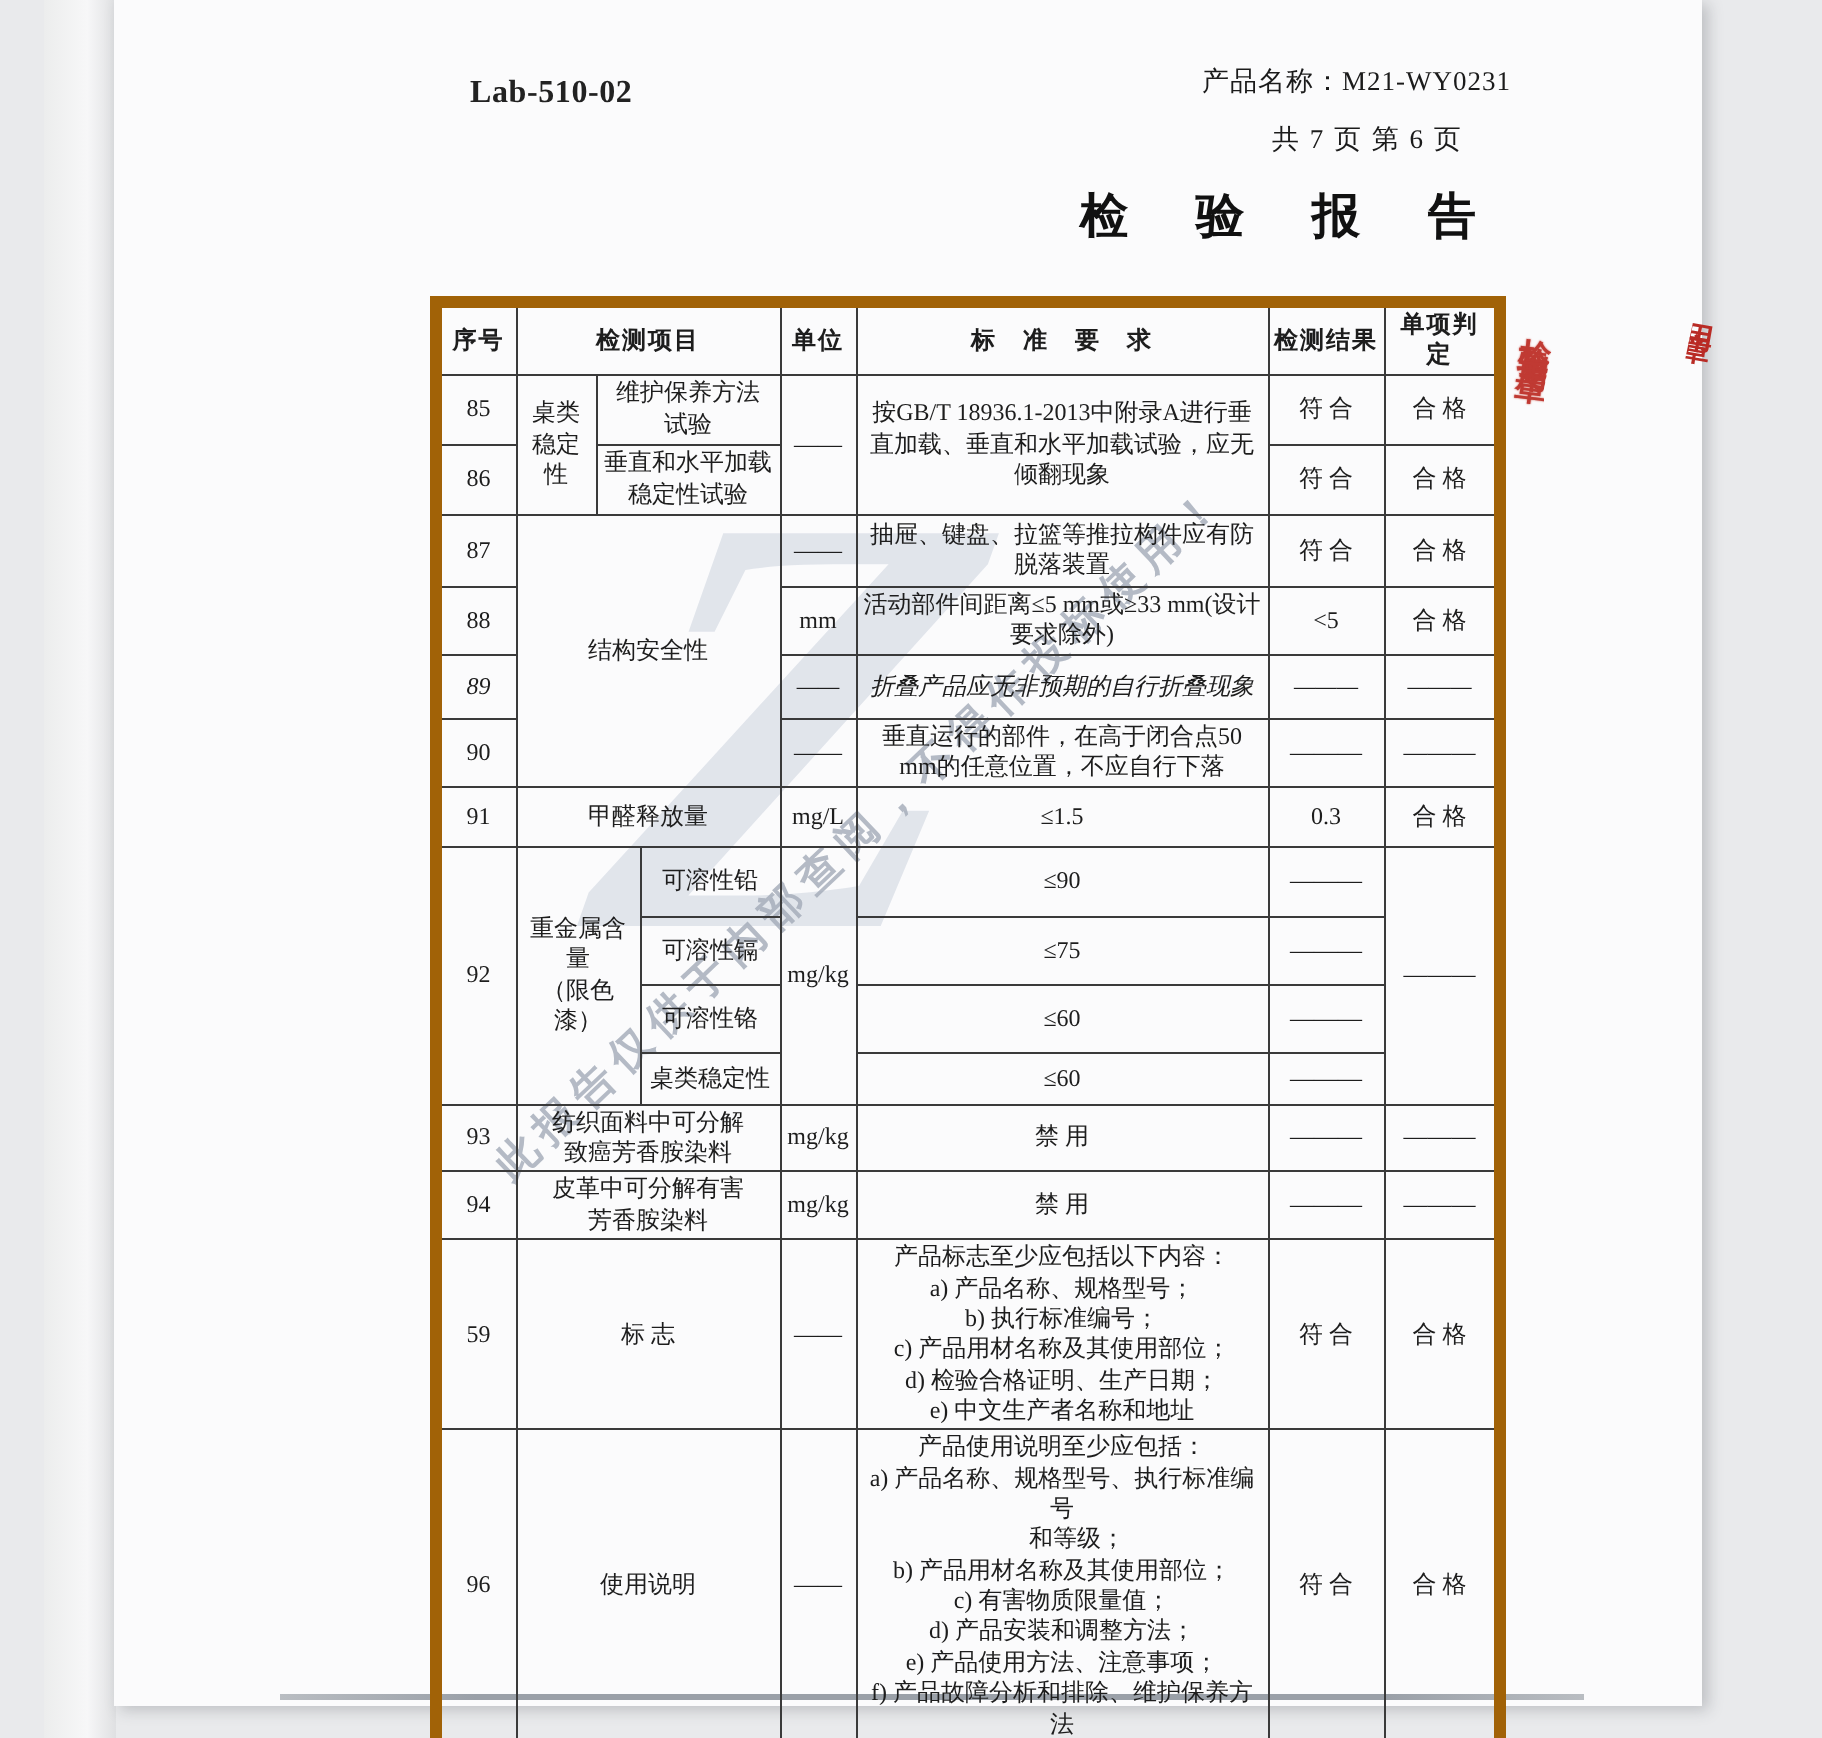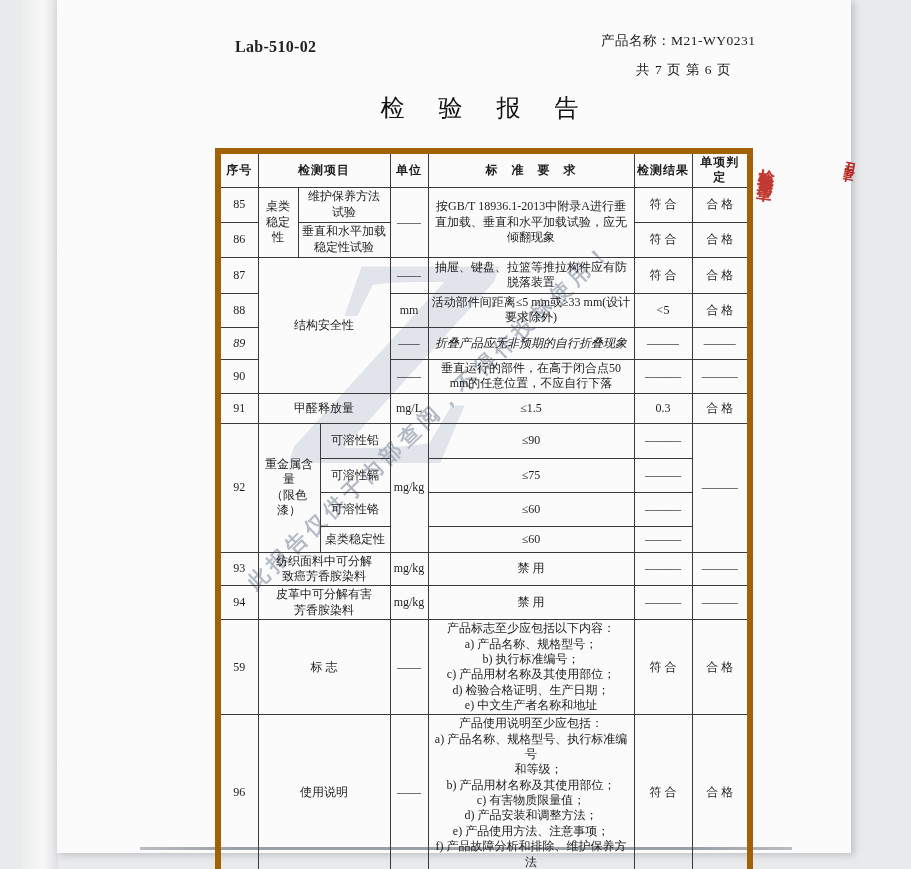--- a/index.html
+++ b/index.html
@@ -19,21 +19,21 @@
     box-shadow:3px 2px 7px rgba(60,62,70,.25);
   }
   .page-bottom-edge{position:absolute;left:83px;top:847px;width:652px;height:3px;
     background:linear-gradient(90deg,#b9bdc2,#9aa0a8 15%,#9aa0a8 85%,#b9bdc2);}
   
   .form-code{position:absolute;left:162px;top:38px;font-size:16px;font-weight:bold;letter-spacing:.3px;color:#222;margin-left:16px;}
   .report-no{position:absolute;left:544px;top:32px;font-size:13.5px;color:#1b1b1b;letter-spacing:.5px;}
   .page-count{position:absolute;left:579px;top:61px;font-size:13.5px;color:#1b1b1b;letter-spacing:1px;}
   .titles{position:absolute;left:150px;top:83px;width:545px;text-align:center;}
   .station-title{font-size:20px;font-weight:bold;color:#111;letter-spacing:1px;}
-  .report-title{margin-top:9px;font-size:24px;font-weight:normal;color:#111;letter-spacing:14px;text-indent:14px;}
+  .report-title{margin-top:9px;font-size:24px;font-weight:bold;color:#111;letter-spacing:14px;text-indent:14px;text-align:right;}
   
   .wm-letter{
     position:absolute;left:250px;top:212px;z-index:1;
     font-size:300px;font-style:italic;font-weight:bold;line-height:1;
     color:#d2d8e2;opacity:.62;transform:skewX(-10deg);
     font-family:"Liberation Serif",serif;pointer-events:none;
   }
   .wm-text{
     position:absolute;left:194px;top:572px;z-index:1;
     transform:rotate(-43.5deg);transform-origin:0 50%;

